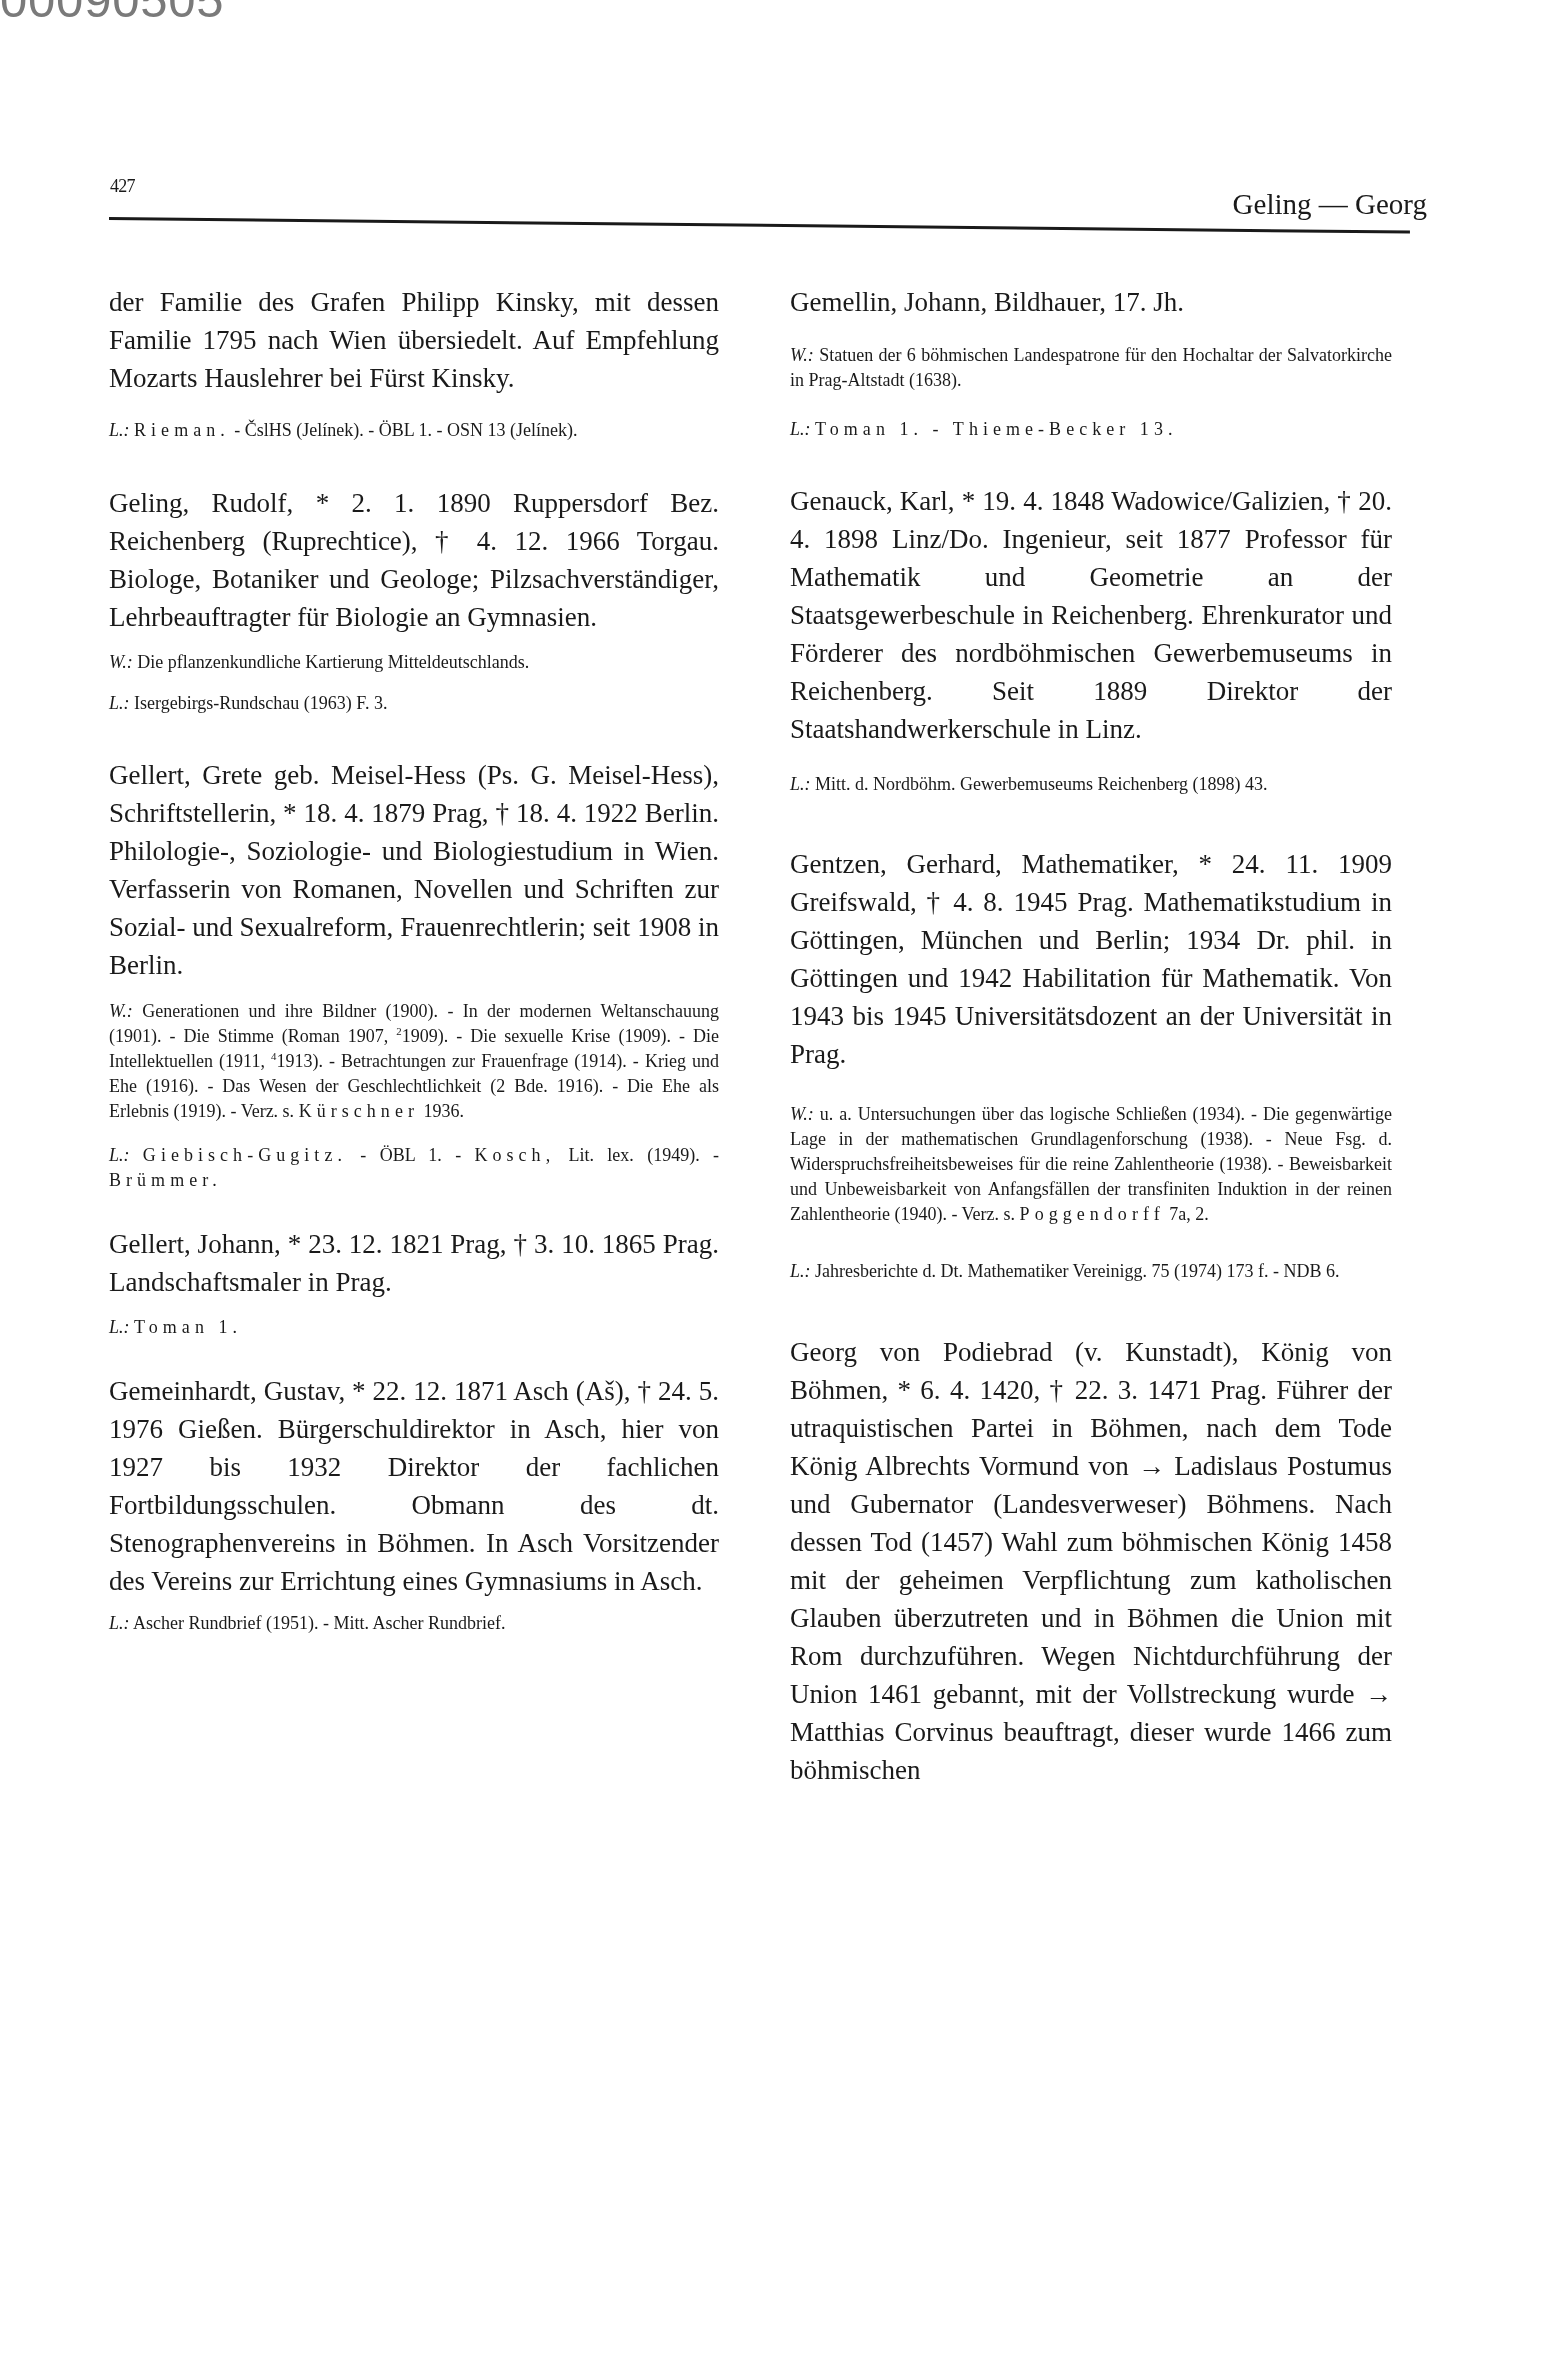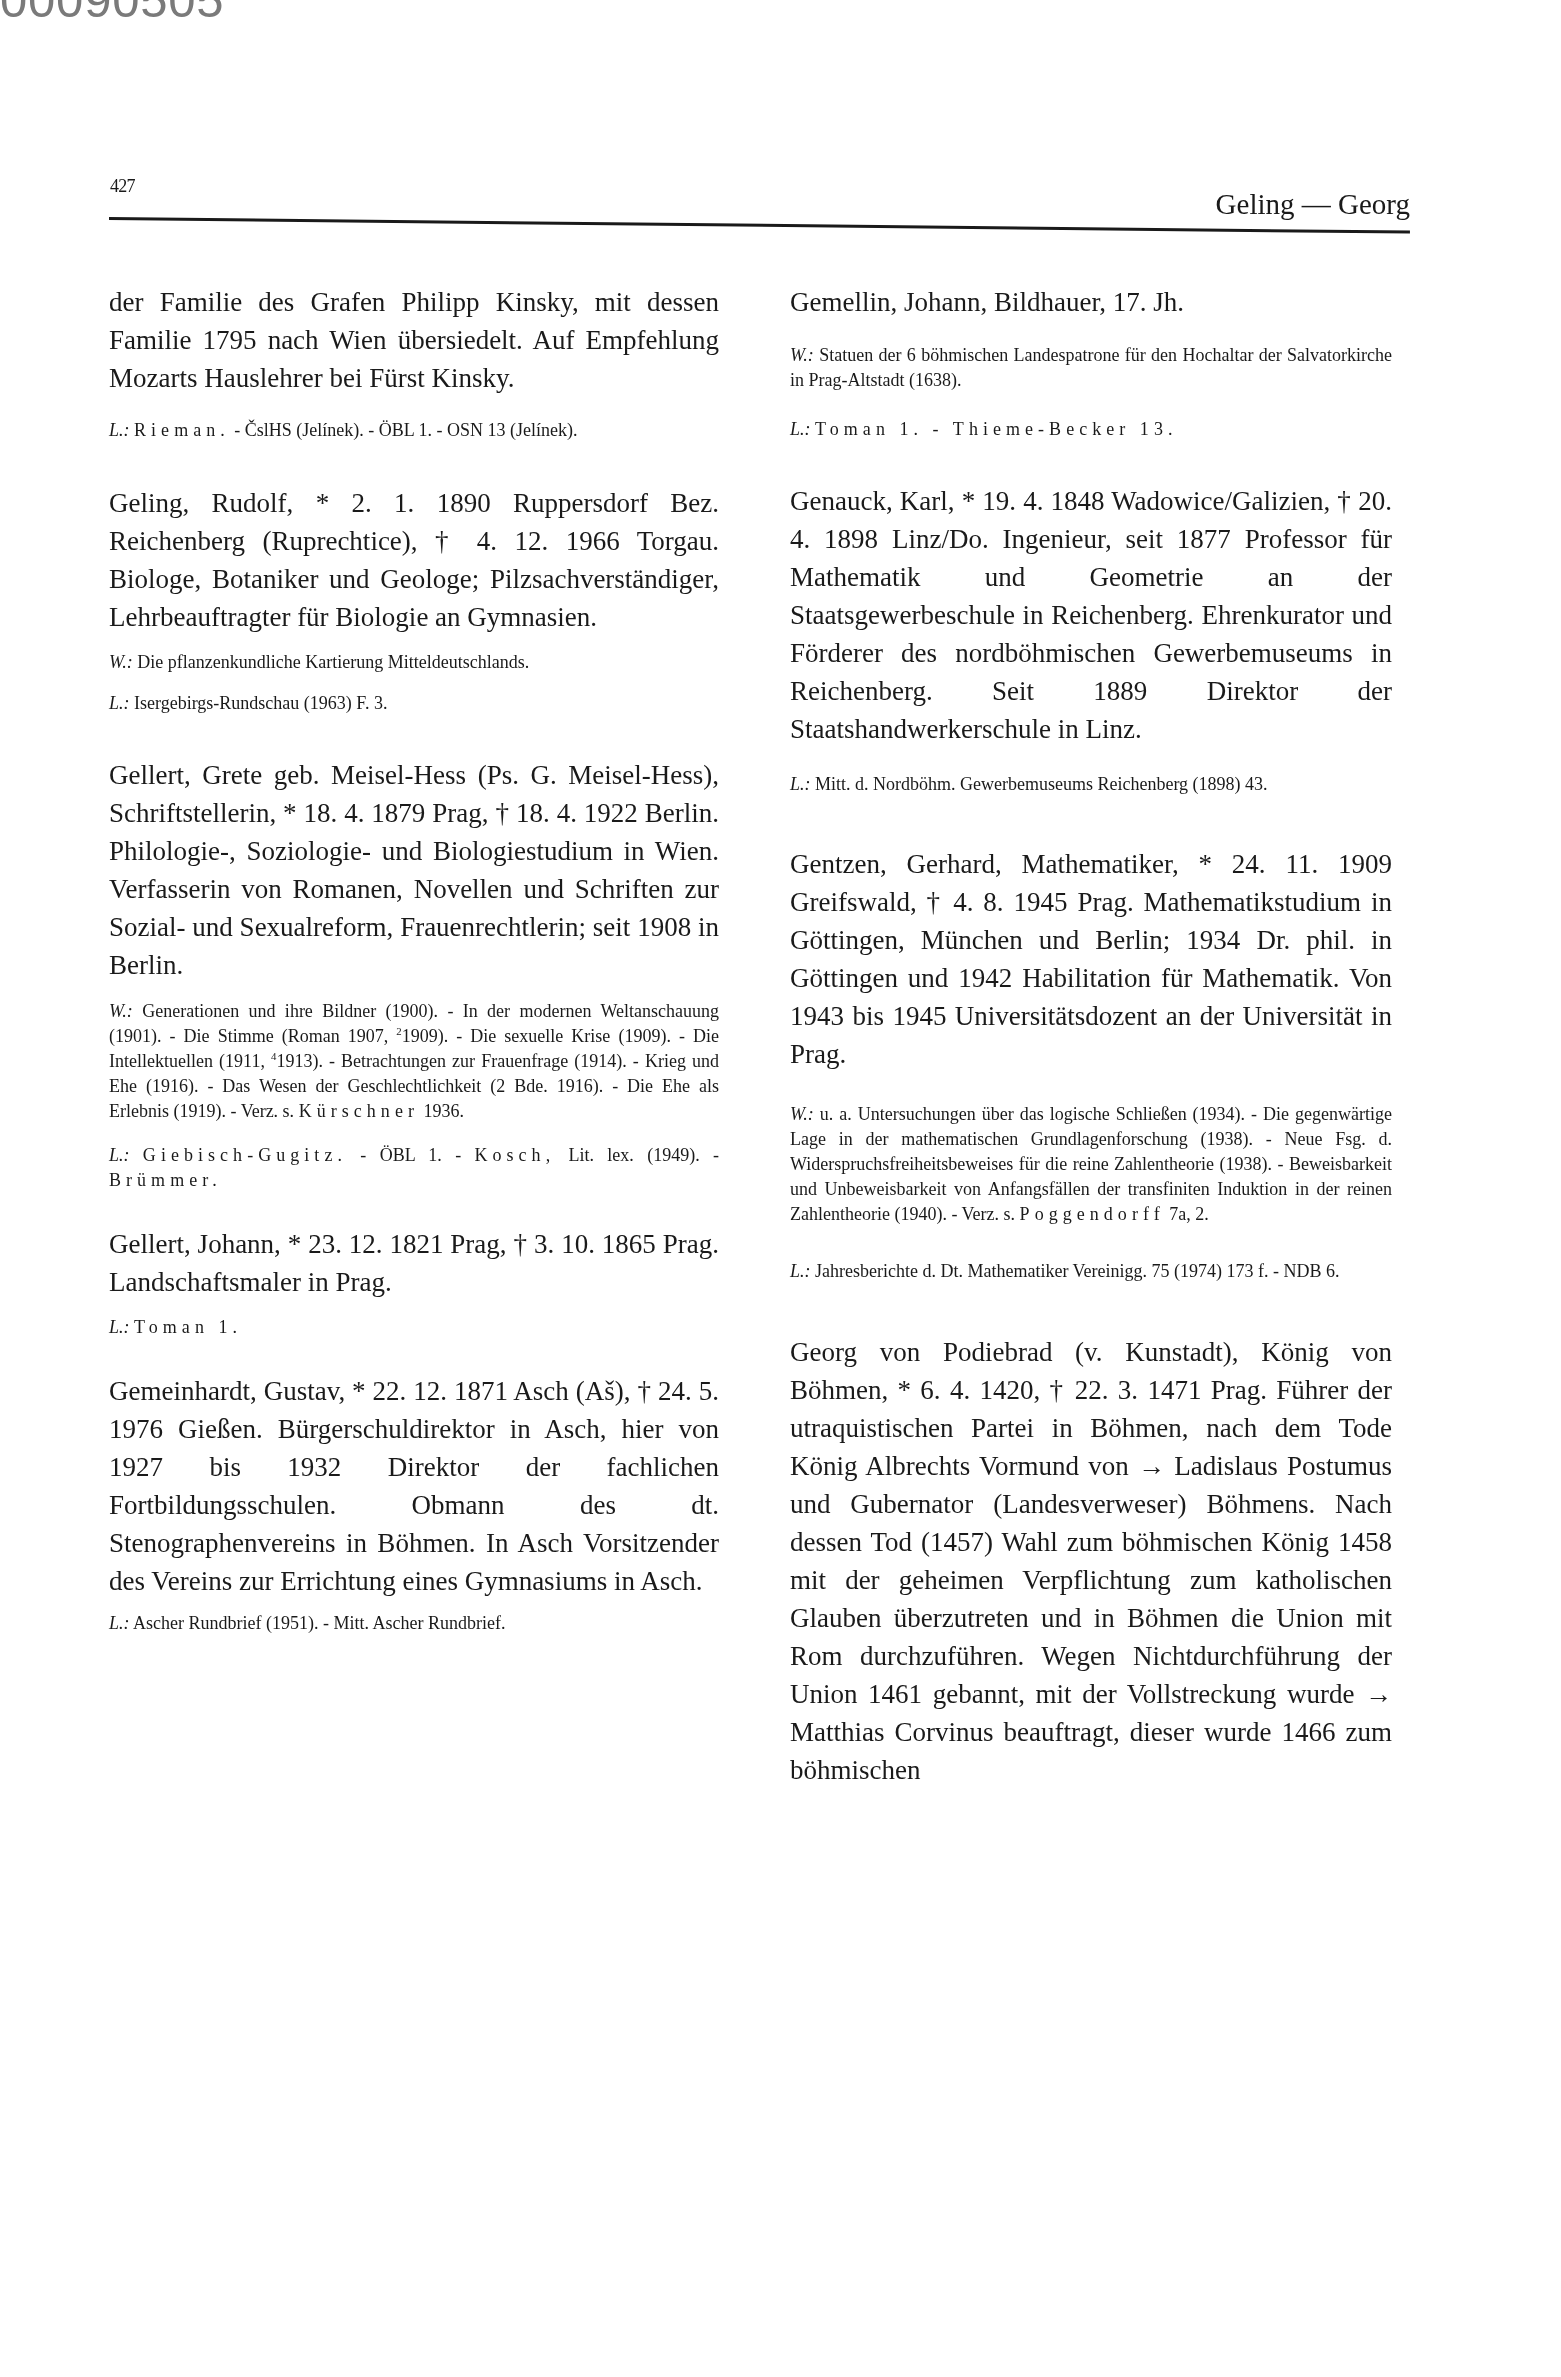--- a/index.html
+++ b/index.html
@@ -10,21 +10,21 @@
   .scan-id {
     position: absolute; left: 0; top: -24px;
     font-family: "Liberation Sans", "DejaVu Sans", sans-serif;
     font-size: 49px; color: #7a7a7a; letter-spacing: 0.8px; line-height: 1;
   }
   .page-number {
     position: absolute; left: 110px; top: 177px;
     font-size: 18px; line-height: 1; letter-spacing: -0.8px;
   }
   .running-head {
-    position: absolute; right: 151px; top: 190px;
+    position: absolute; right: 134px; top: 190px;
     font-size: 29px; line-height: 1;
   }
   .rule {
     position: absolute; left: 109px; top: 217px; width: 1301px; height: 3.2px;
     background: #1a1a1a; transform: rotate(0.6deg); transform-origin: left center;
   }
   .column { position: absolute; top: 271px; }
   .col-left { left: 97px; width: 634px; }
   .col-right { left: 778px; width: 626px; }
   .entry { margin: 12px; }

